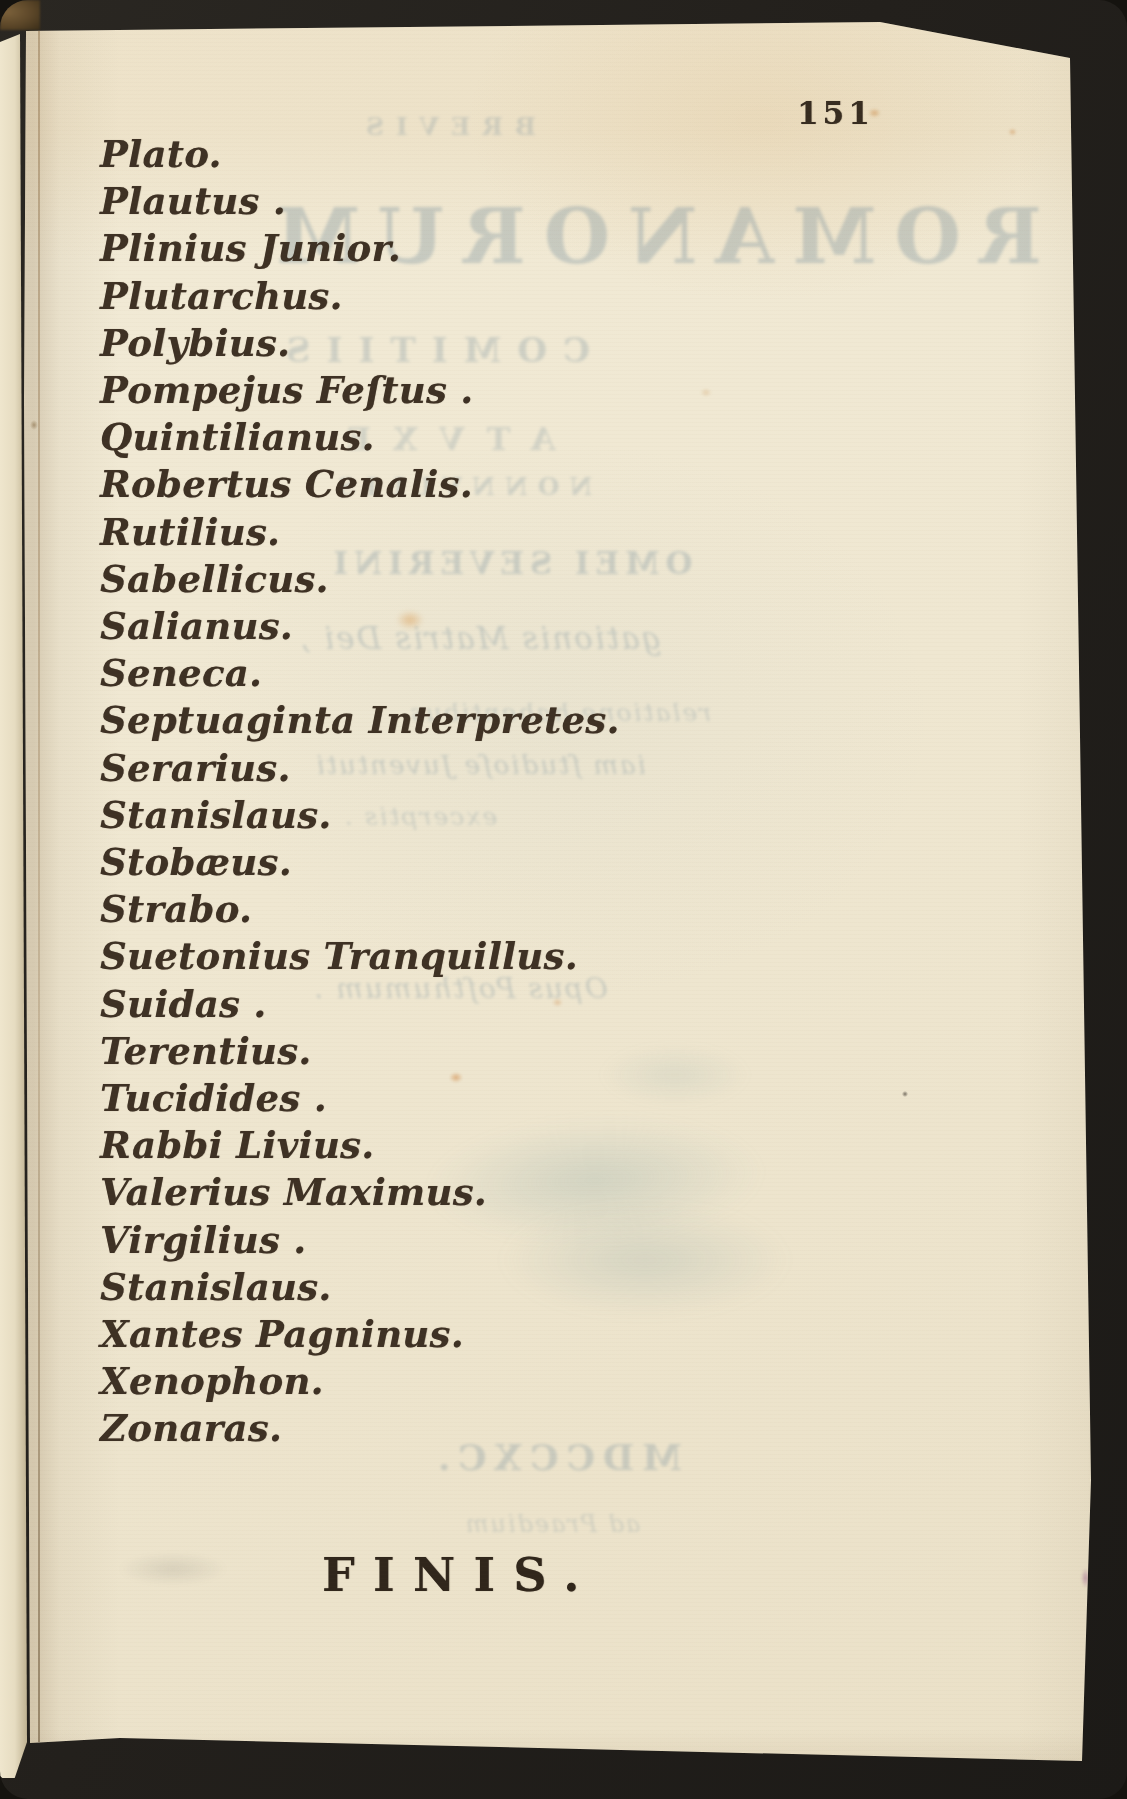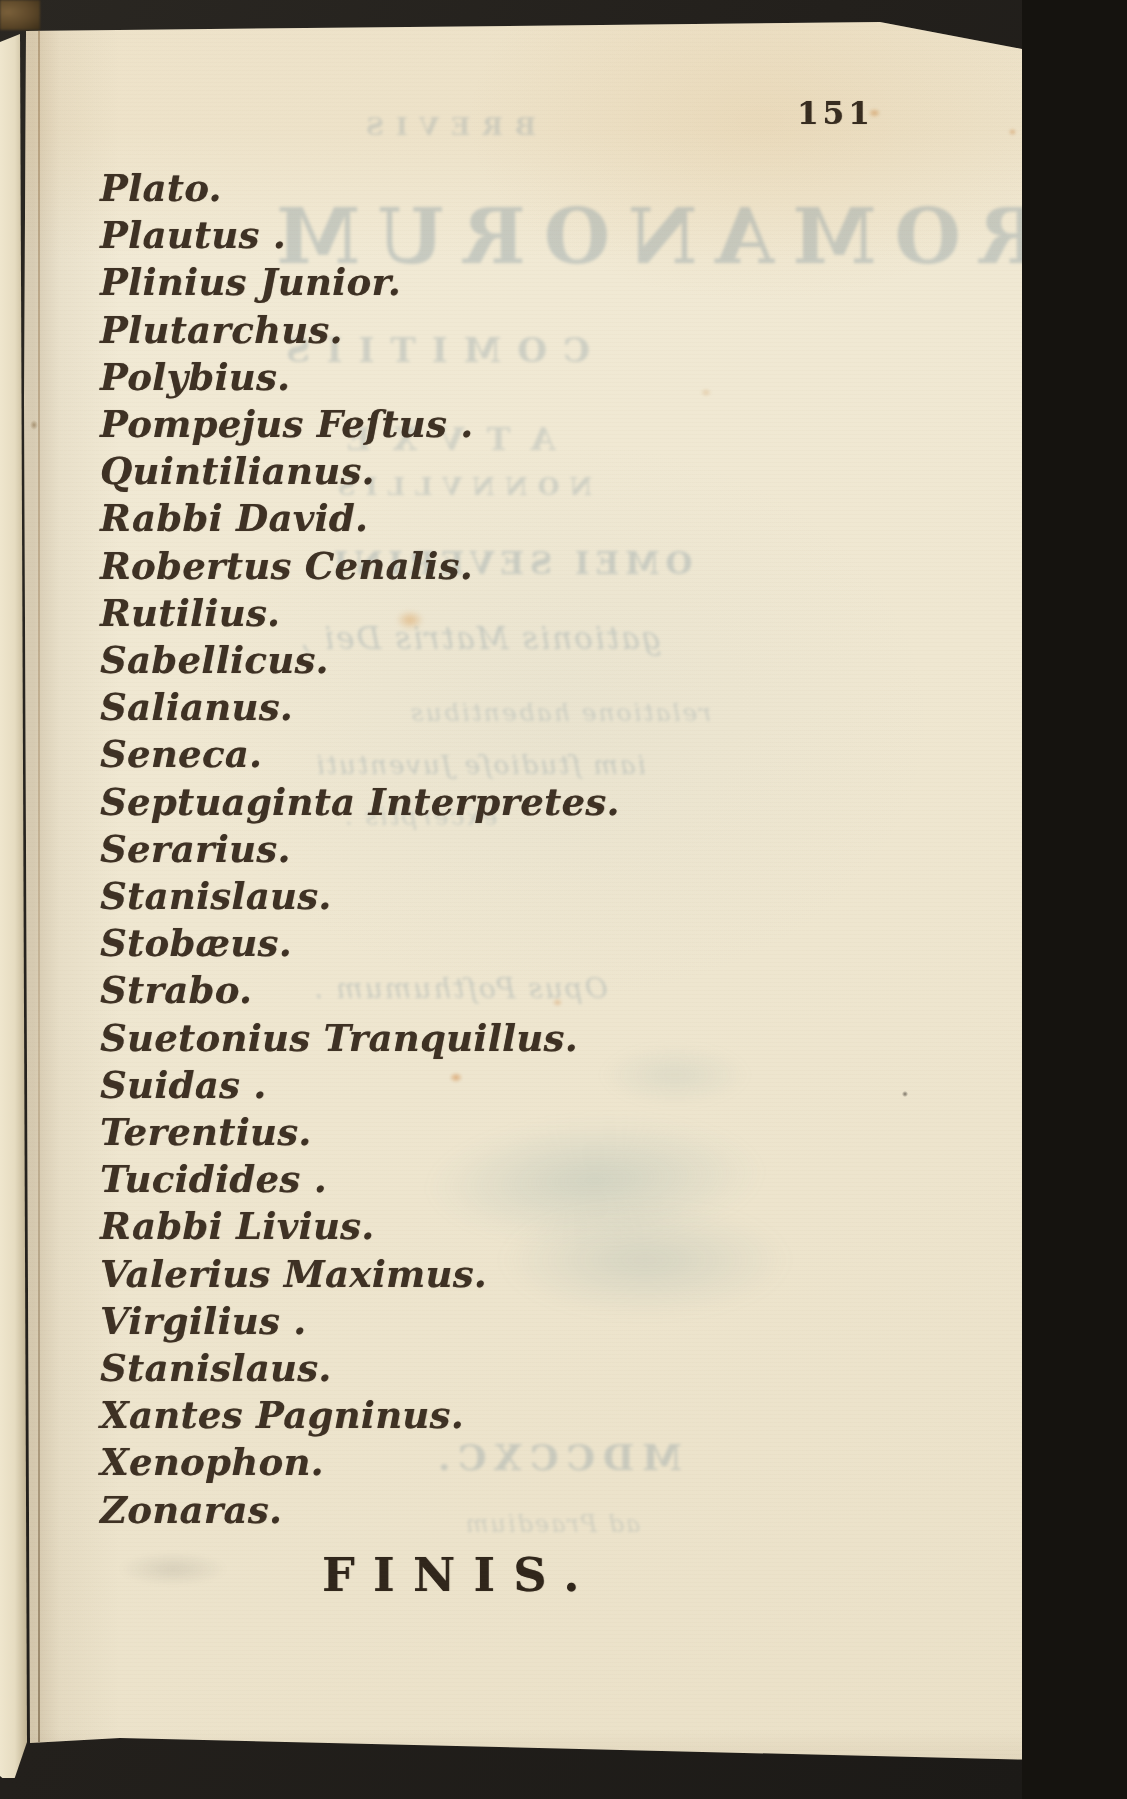--- a/index.html
+++ b/index.html
@@ -1,21 +1,22 @@
 <!DOCTYPE html>
 <html><head>
 <meta charset="utf-8">
 <style>
   html,body{margin:0;padding:0;background:#15130f;}
   #scan{
     position:relative;
-    width:1022px;height:1799px;
+    width:1127px;height:1799px;
     overflow:hidden;
     background:linear-gradient(115deg,#2a2722 0%,#23201c 45%,#1c1a17 100%);
     font-family:"DejaVu Serif",serif;
+    border-radius:28px;
   }
   
   .leather{
     position:absolute;left:0;top:0;width:40px;height:30px;
     background:radial-gradient(ellipse at 20% 40%,#7a603a 0%,#5b4628 55%,#3a2d18 100%);
     filter:blur(1px);
   }
   
   .sliver{
     position:absolute;left:0;top:28px;width:27px;height:1750px;
@@ -49,21 +50,20 @@
   .page-number{
     position:absolute;left:797px;top:95px;
     font-size:31px;font-weight:700;letter-spacing:4px;color:#372c20;
     text-shadow:.4px .4px .8px rgba(45,34,22,.6);
   }
   .author-list{
     position:absolute;left:100px;top:131px;width:620px;
     font-style:italic;font-weight:600;font-size:37px;line-height:47.2px;
     color:#3e3124;letter-spacing:.3px;
     text-shadow:.3px .3px .7px rgba(52,39,25,.55);
-    margin-top:34px;
   }
   .author-line{white-space:nowrap;}
   .finis{
     position:absolute;left:322px;top:1548px;
     font-size:46px;font-weight:700;letter-spacing:.40em;color:#30261b;
     text-shadow:.4px .4px .8px rgba(40,30,18,.55);
   }
   
   .ghost{
     position:absolute;transform:translateX(-50%) scaleX(-1);
@@ -137,21 +137,20 @@
     <div class="page-number">151</div>
 
     <div class="author-list" id="author-list">
         <div class="author-line">Plato.</div>
         <div class="author-line">Plautus .</div>
         <div class="author-line">Plinius Junior.</div>
         <div class="author-line">Plutarchus.</div>
         <div class="author-line">Polybius.</div>
         <div class="author-line">Pompejus Feſtus .</div>
         <div class="author-line">Quintilianus.</div>
-        <div class="author-line">Rabbi David.</div>
         <div class="author-line">Robertus Cenalis.</div>
         <div class="author-line">Rutilius.</div>
         <div class="author-line">Sabellicus.</div>
         <div class="author-line">Salianus.</div>
         <div class="author-line">Seneca.</div>
         <div class="author-line">Septuaginta Interpretes.</div>
         <div class="author-line">Serarius.</div>
         <div class="author-line">Stanislaus.</div>
         <div class="author-line">Stobæus.</div>
         <div class="author-line">Strabo.</div>

